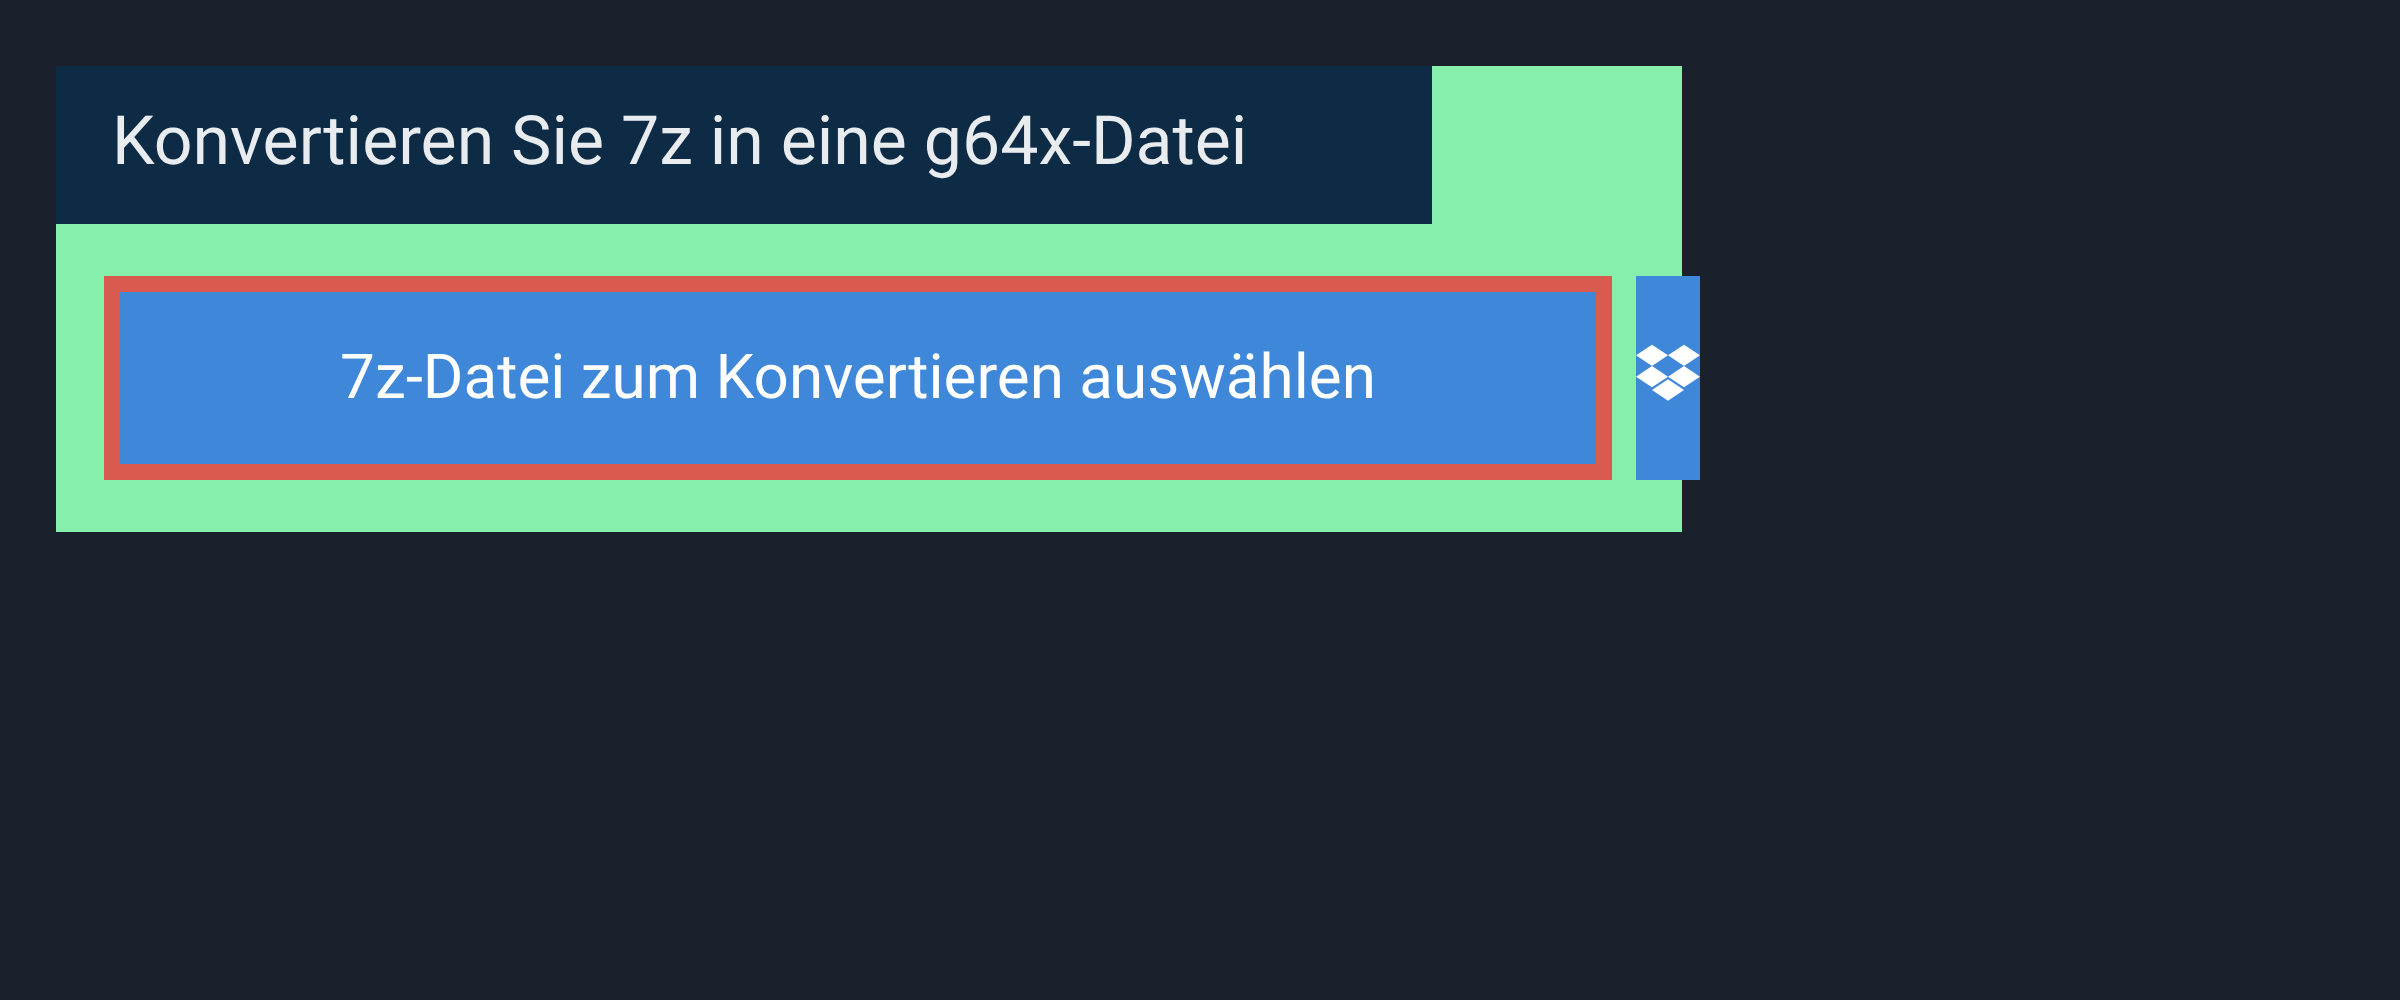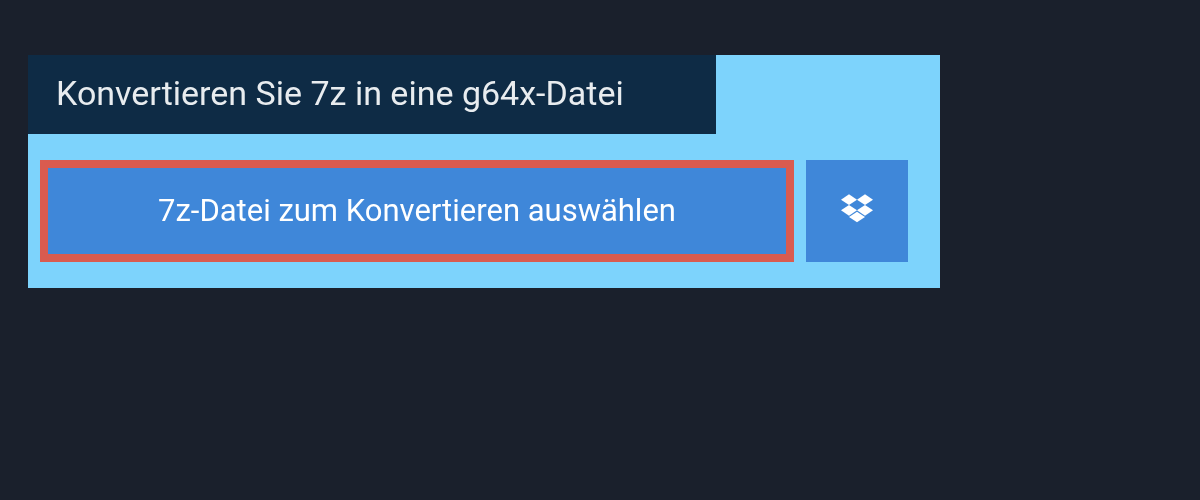--- a/index.html
+++ b/index.html
@@ -8,38 +8,38 @@
       box-sizing: border-box;
     }
     body {
       width: 1200px;
       height: 500px;
       background: #1a202c;
       font-family: -apple-system, BlinkMacSystemFont, "Segoe UI", Roboto, Helvetica, Arial, sans-serif;
       overflow: hidden;
     }
     .panel {
-      background: #7dd3fc;
-      width: 912px;
-      margin-top: 55px;
+      background: #86efac;
+      width: 813px;
+      margin-top: 33px;
       margin-left: 28px;
     }
     .heading-bar {
       background: #0e2b45;
       padding: 18px 28px 20px 28px;
       width: 688px;
     }
     .heading {
       color: #e8ecef;
       font-size: 34px;
       font-weight: 400;
       line-height: 1.2;
     }
     .upload-row {
-      padding: 26px 12px 26px 12px;
+      padding: 26px 12px 26px 24px;
       display: flex;
       gap: 12px;
       align-items: stretch;
     }
     .select-button-wrapper {
       border: 8px solid #d95b4f;
       flex: 0 0 auto;
       width: 754px;
     }
     .select-button {

